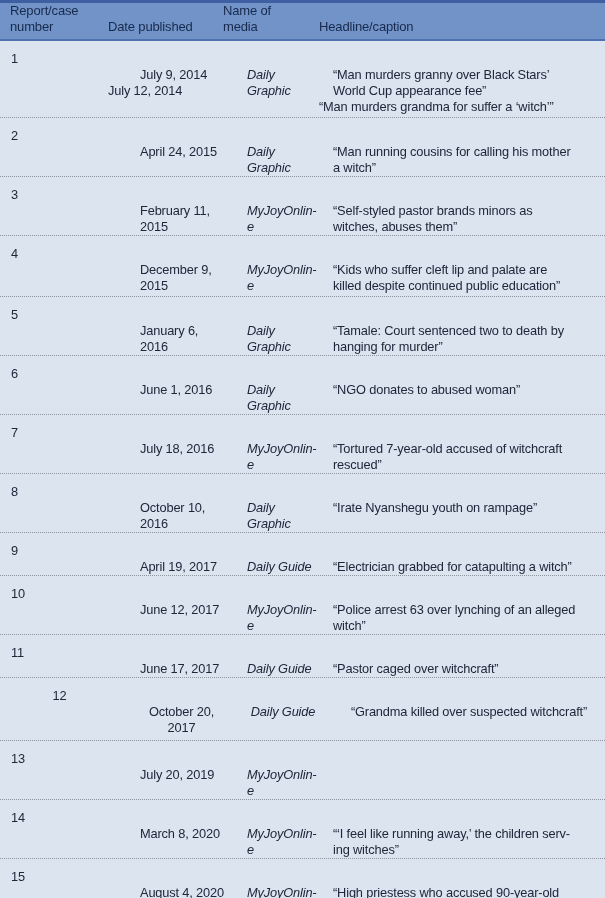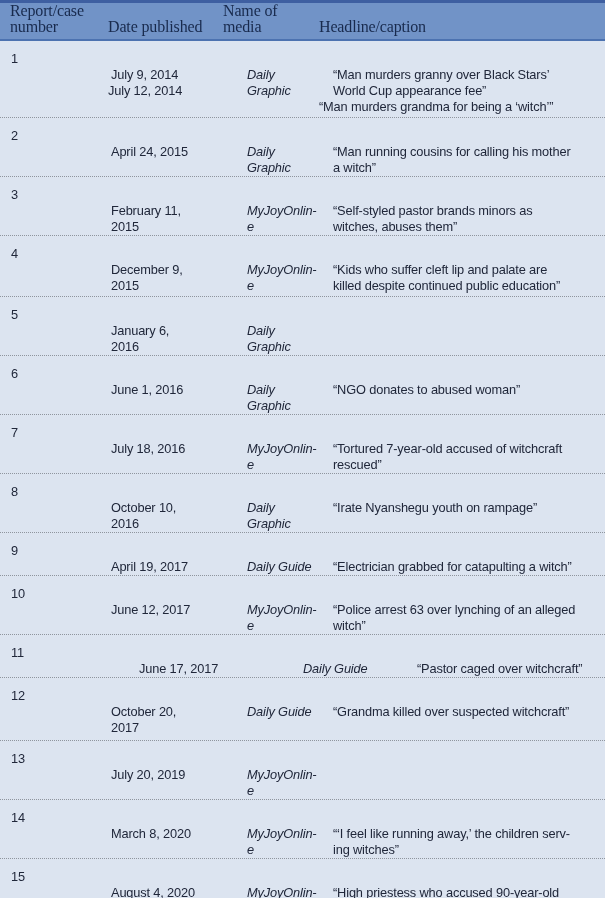--- a/index.html
+++ b/index.html
@@ -25,36 +25,35 @@
     display:flex;flex-direction:column;
   }
   .header{
     display:grid;grid-template-columns:108px 115px 96px 1fr;
     height:41px;box-sizing:border-box;flex:0 0 41px;
     background:var(--header-bg);
     border-top:3px solid var(--top-border);
     border-bottom:2px solid var(--header-rule);
     color:var(--header-text);
     align-items:end;
-    font-size:16px;
-    font-family:Liberation Serif, serif;
+    font-size:13px;
   }
   .hcell{white-space:pre-line;padding-bottom:4px;}
   .hcell.case{padding-left:10px;}
   .rows{flex:1 1 auto;}
   .row{
     display:grid;grid-template-columns:108px 115px 96px 1fr;
     box-sizing:border-box;
     border-bottom:1px dotted var(--row-divider);
   }
   .row:last-child{border-bottom:3px solid var(--bottom-border);}
   .cell{padding-top:26px;}
   .cell.case{padding-top:10px;padding-left:11px;}
   .line{white-space:nowrap;}
-  .date .line{margin-left:3px;}
+  .date .line{margin-left:32px;}
   .date .line.flush{margin-left:0;}
   .media{font-style:italic;}
   .media .line{margin-left:24px;}
   .headline .para{padding-left:14px;}
   .headline .para.flush{padding-left:0;}
 </style>
 </head>
 <body>
 
 <div class="table">
@@ -78,21 +77,21 @@
         <div class="cell media">
           <div class="line">Daily</div>
           <div class="line">Graphic</div>
         </div>
         <div class="cell headline">
           <div class="para">
             <div class="line">“Man murders granny over Black Stars’</div>
             <div class="line">World Cup appearance fee”</div>
           </div>
           <div class="para flush">
-            <div class="line">“Man murders grandma for being a ‘witch’”</div>
+            <div class="line">“Man murders grandma for suffer a ‘witch’”</div>
           </div>
         </div>
       </div>
       <div class="row" style="min-height: 57px;">
         <div class="cell case">
           <div class="line">2</div>
         </div>
         <div class="cell date">
           <div class="line">April 24, 2015</div>
         </div>
@@ -150,20 +149,26 @@
           <div class="line">5</div>
         </div>
         <div class="cell date">
           <div class="line">January 6,</div>
           <div class="line">2016</div>
         </div>
         <div class="cell media">
           <div class="line">Daily</div>
           <div class="line">Graphic</div>
         </div>
+        <div class="cell headline">
+          <div class="para">
+            <div class="line">“Tamale: Court sentenced two to death by</div>
+            <div class="line">hanging for murder”</div>
+          </div>
+        </div>
       </div>
       <div class="row" style="min-height: 59px;">
         <div class="cell case">
           <div class="line">6</div>
         </div>
         <div class="cell date">
           <div class="line">June 1, 2016</div>
         </div>
         <div class="cell media">
           <div class="line">Daily</div>
@@ -238,37 +243,37 @@
           <div class="line">MyJoyOnlin-</div>
           <div class="line">e</div>
         </div>
         <div class="cell headline">
           <div class="para">
             <div class="line">“Police arrest 63 over lynching of an alleged</div>
             <div class="line">witch”</div>
           </div>
         </div>
       </div>
-      <div class="row" style="min-height: 41px; gap: 28px;">
+      <div class="row" style="min-height: 41px;">
         <div class="cell case">
           <div class="line">11</div>
         </div>
         <div class="cell date">
           <div class="line">June 17, 2017</div>
         </div>
         <div class="cell media">
           <div class="line">Daily Guide</div>
         </div>
         <div class="cell headline">
           <div class="para">
             <div class="line">“Pastor caged over witchcraft”</div>
           </div>
         </div>
       </div>
-      <div class="row" style="min-height: 63px;">
+      <div class="row" style="min-height: 63px; text-align: center;">
         <div class="cell case">
           <div class="line">12</div>
         </div>
         <div class="cell date">
           <div class="line">October 20,</div>
           <div class="line">2017</div>
         </div>
         <div class="cell media">
           <div class="line">Daily Guide</div>
         </div>

